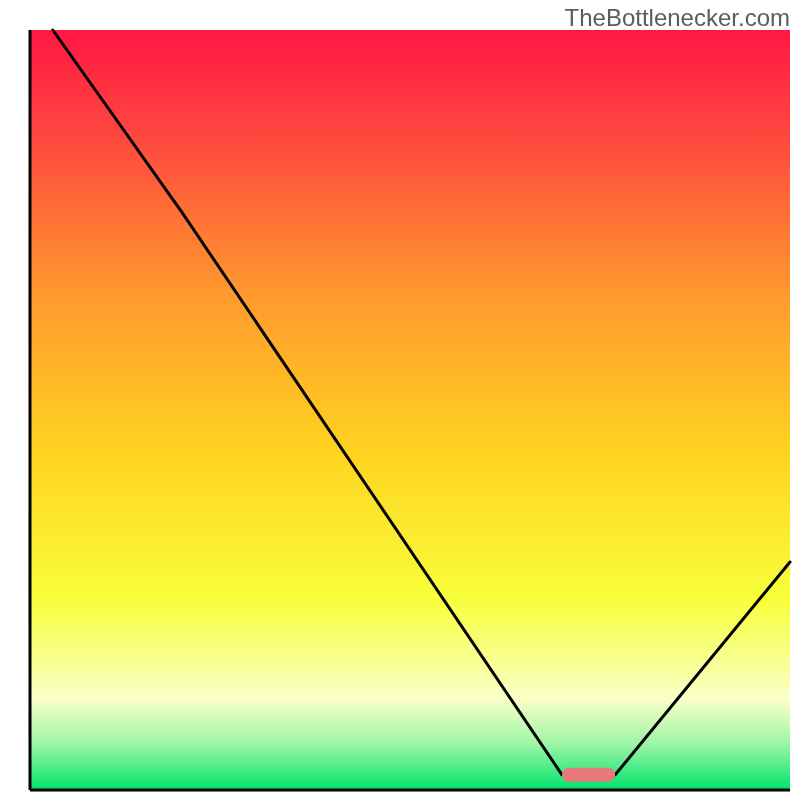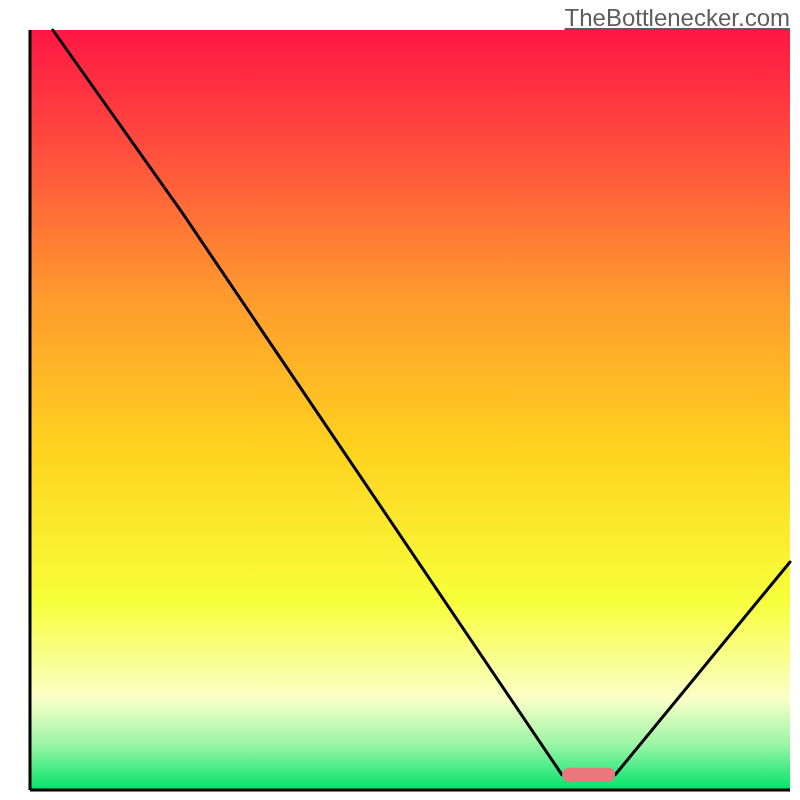--- a/index.html
+++ b/index.html
@@ -17,21 +17,20 @@
   }
   .attribution {
     position: absolute;
     top: 4px;
     right: 10px;
     font-size: 24px;
     font-weight: 400;
     color: #5c5c5c;
     font-family: Arial, Helvetica, sans-serif;
     letter-spacing: 0px;
-    text-decoration: underline;
   }
   svg {
     position: absolute;
     left: 0;
     top: 0;
     width: 800px;
     height: 800px;
     display: block;
   }
 </style>

